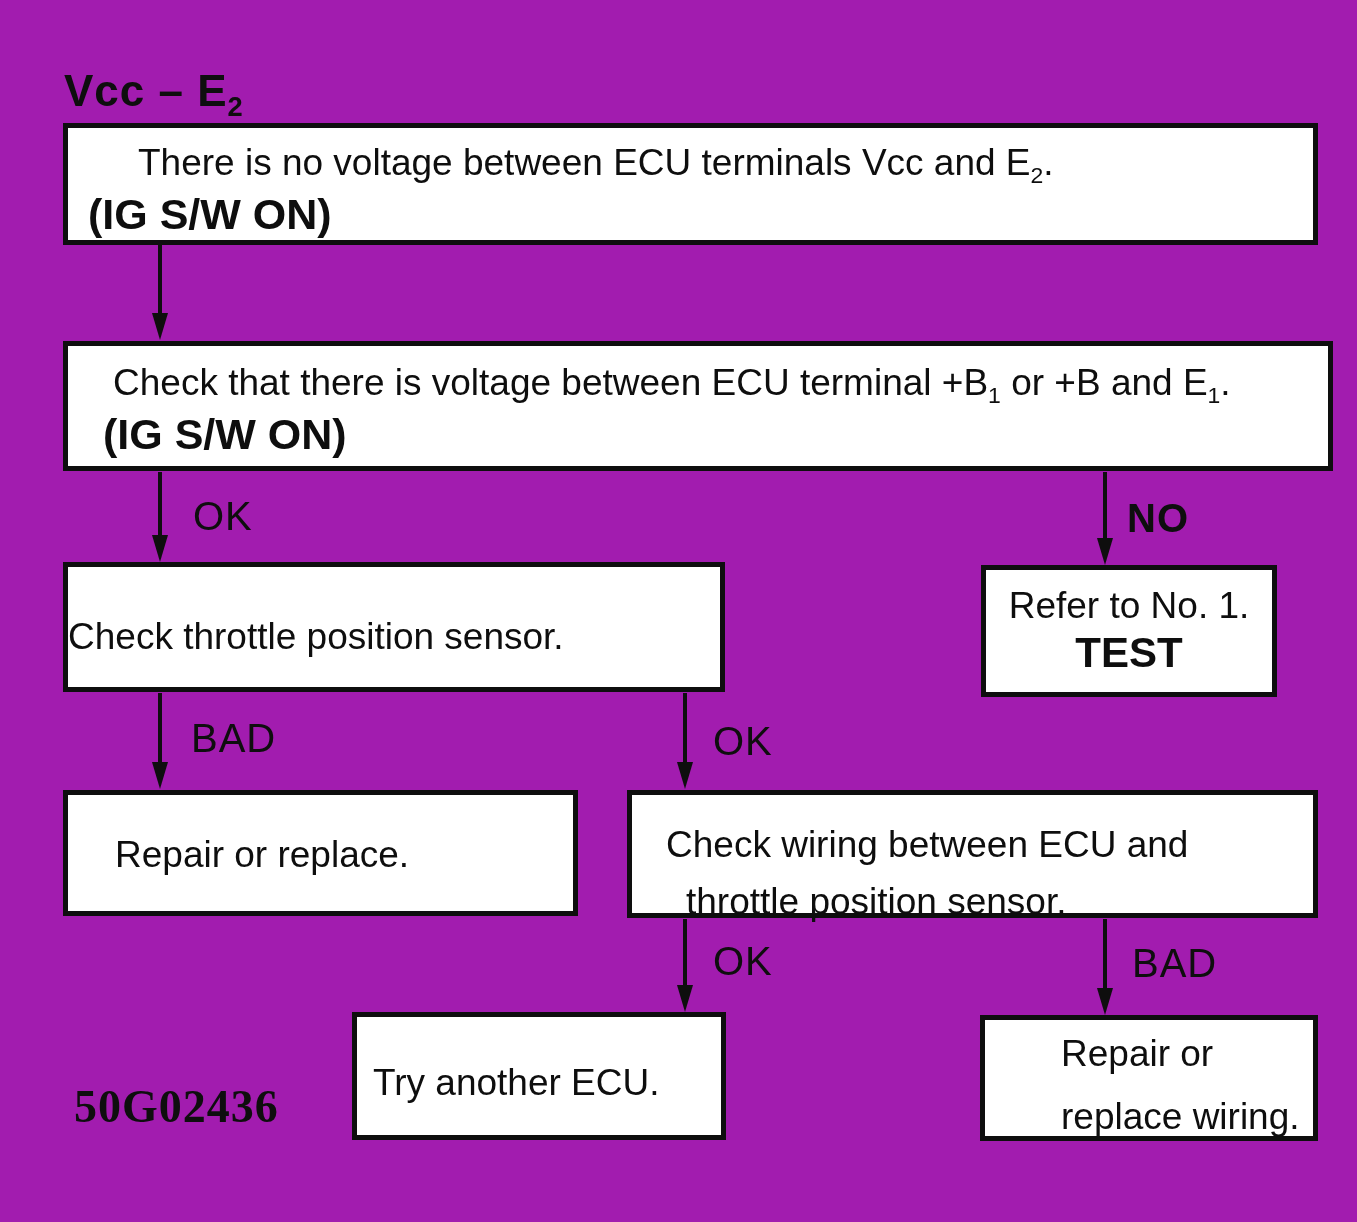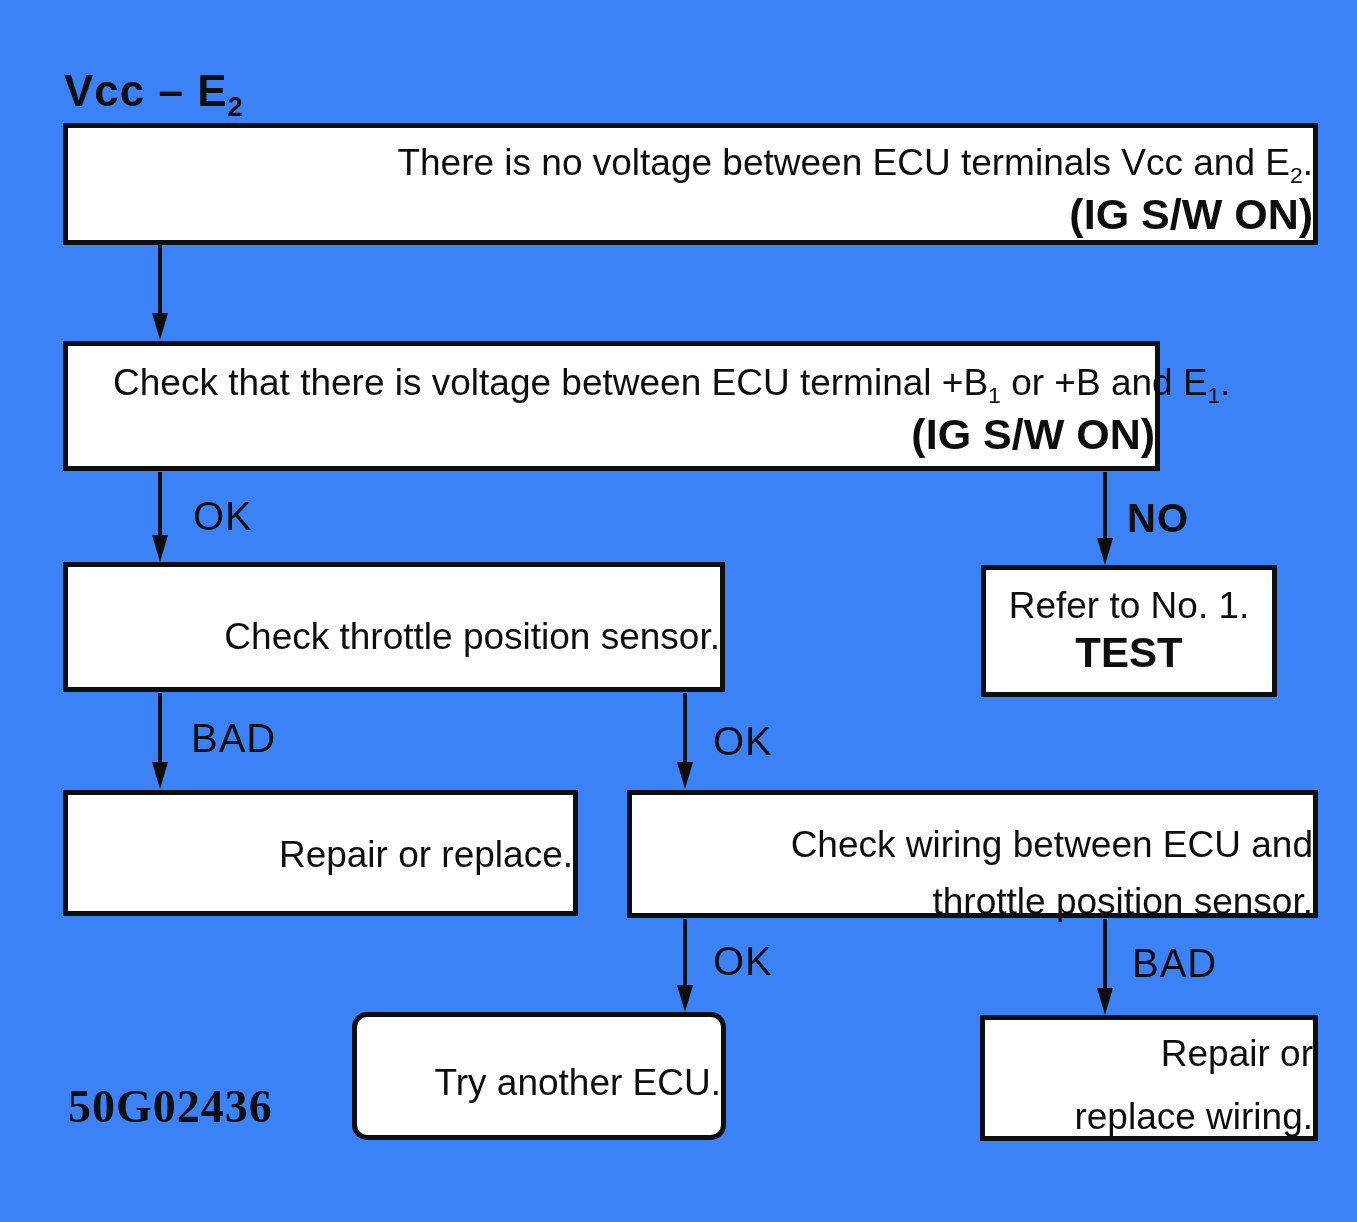--- a/index.html
+++ b/index.html
@@ -4,42 +4,41 @@
 <style>
   html, body {
     margin: 0;
     padding: 0;
     background: #ffffff;
   }
   #stage {
     position: relative;
     width: 1357px;
     height: 1222px;
-    background: #3b82f6;
+    background: #a21caf;
     font-family: "Liberation Sans", sans-serif;
     color: #0e0e0e;
     overflow: hidden;
   }
   .page-title {
     position: absolute;
     left: 64px;
     top: 66px;
     font-size: 44px;
     font-weight: bold;
     letter-spacing: 1px;
     white-space: nowrap;
   }
   .page-title sub { font-size: 0.62em; }
   .fc-box {
     position: absolute;
     box-sizing: border-box;
     border: 5px solid #0e0e0e;
     background: #ffffff;
     font-size: 37px;
-    text-align: right;
   }
   .ln { white-space: nowrap; line-height: 1.18; }
   .ln sub { font-size: 0.62em; }
   .bold-ln {
     font-weight: bold;
     font-size: 43px;
     line-height: 1.1;
   }
   .arrow {
     position: absolute;
@@ -61,21 +60,21 @@
     border-top: 27px solid #0e0e0e;
   }
   .edge-label {
     position: absolute;
     font-size: 40px;
     letter-spacing: 1px;
     white-space: nowrap;
   }
   .figure-code {
     position: absolute;
-    left: 68px;
+    left: 74px;
     top: 1080px;
     font-family: "Liberation Serif", serif;
     font-weight: bold;
     font-size: 46px;
     letter-spacing: 1px;
     white-space: nowrap;
   }
   .center { text-align: center; }
 </style>
 </head>
@@ -88,21 +87,21 @@
   <div class="fc-box" style="left:63px; top:123px; width:1255px; height:122px; padding-top:13px;">
     <div class="ln" style="margin-left:70px;"><span>There is no voltage between ECU terminals Vcc and E</span><sub>2</sub><span>.</span></div>
     <div class="ln bold-ln" style="margin-left:20px; margin-top:2px;">(IG S/W ON)</div>
   </div>
 
   <div class="arrow" style="left:150px; top:245px; height:95px;">
     <div class="shaft"></div>
     <div class="head"></div>
   </div>
 
-  <div class="fc-box" style="left:63px; top:341px; width:1097px; height:130px; padding-top:15px;">
+  <div class="fc-box" style="left:63px; top:341px; width:1270px; height:130px; padding-top:15px;">
     <div class="ln" style="margin-left:45px;"><span>Check that there is voltage between ECU terminal +B</span><sub>1</sub><span> or +B and E</span><sub>1</sub><span>.</span></div>
     <div class="ln bold-ln" style="margin-left:35px; margin-top:2px;">(IG S/W ON)</div>
   </div>
 
   <div class="arrow" style="left:150px; top:472px; height:90px;">
     <div class="shaft"></div>
     <div class="head"></div>
   </div>
   <div class="edge-label" style="left:193px; top:494px;">OK</div>
 
@@ -147,21 +146,21 @@
     <div class="head"></div>
   </div>
   <div class="edge-label" style="left:713px; top:939px;">OK</div>
 
   <div class="arrow" style="left:1095px; top:919px; height:96px;">
     <div class="shaft"></div>
     <div class="head"></div>
   </div>
   <div class="edge-label" style="left:1132px; top:941px;">BAD</div>
 
-  <div class="fc-box" style="left:352px; top:1012px; width:374px; height:128px; padding-top:44px;border-radius:15px;">
+  <div class="fc-box" style="left:352px; top:1012px; width:374px; height:128px; padding-top:44px;">
     <div class="ln" style="margin-left:16px;">Try another ECU.</div>
   </div>
 
   <div class="fc-box" style="left:980px; top:1015px; width:338px; height:126px; padding-top:12px;padding-left:32px;">
     <div class="ln" style="margin-left:44px;">Repair or</div>
     <div class="ln" style="margin-left:44px; margin-top:19px;">replace wiring.</div>
   </div>
 
   <div class="figure-code">50G02436</div>
 

